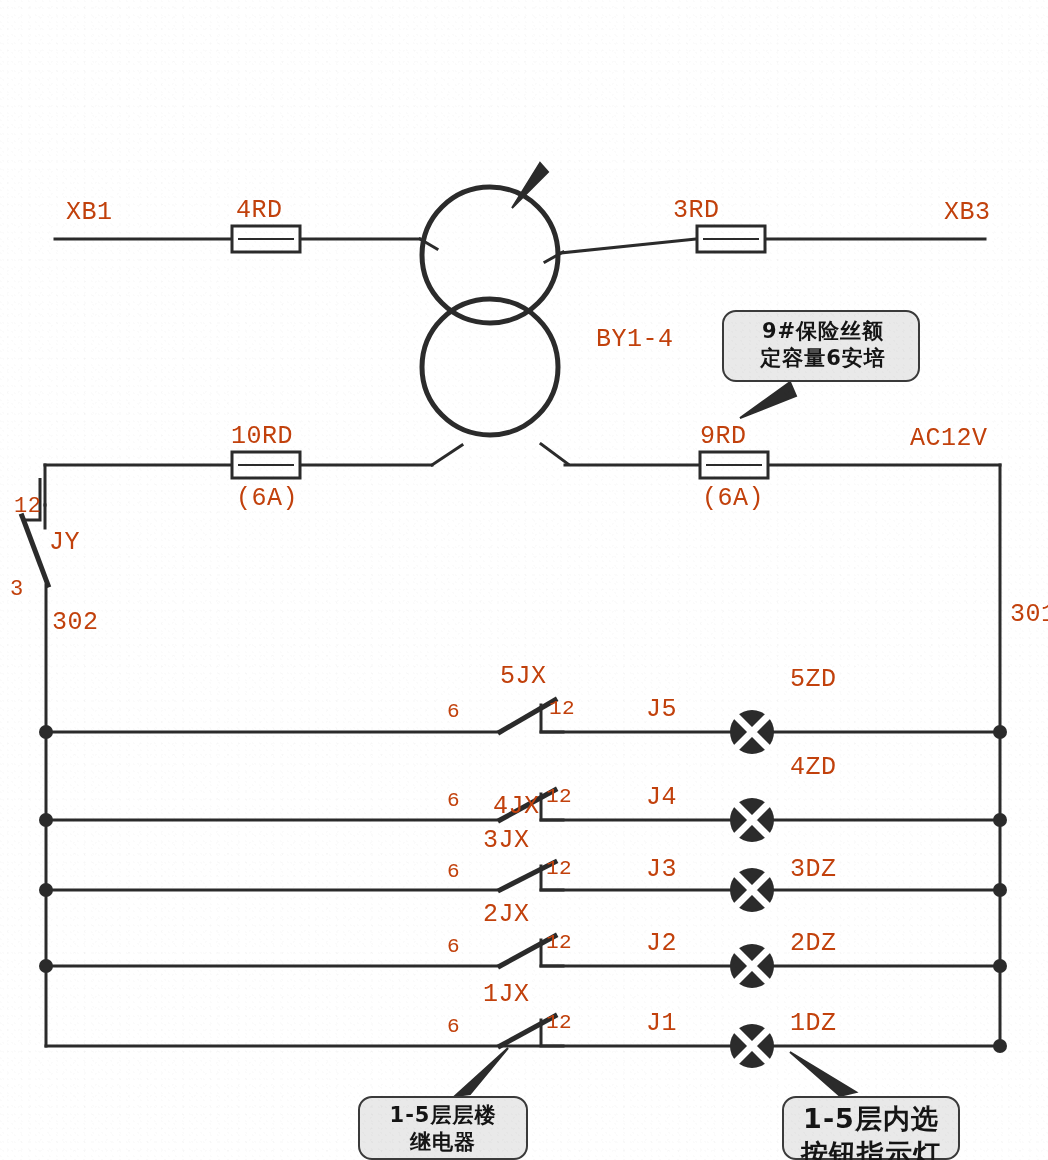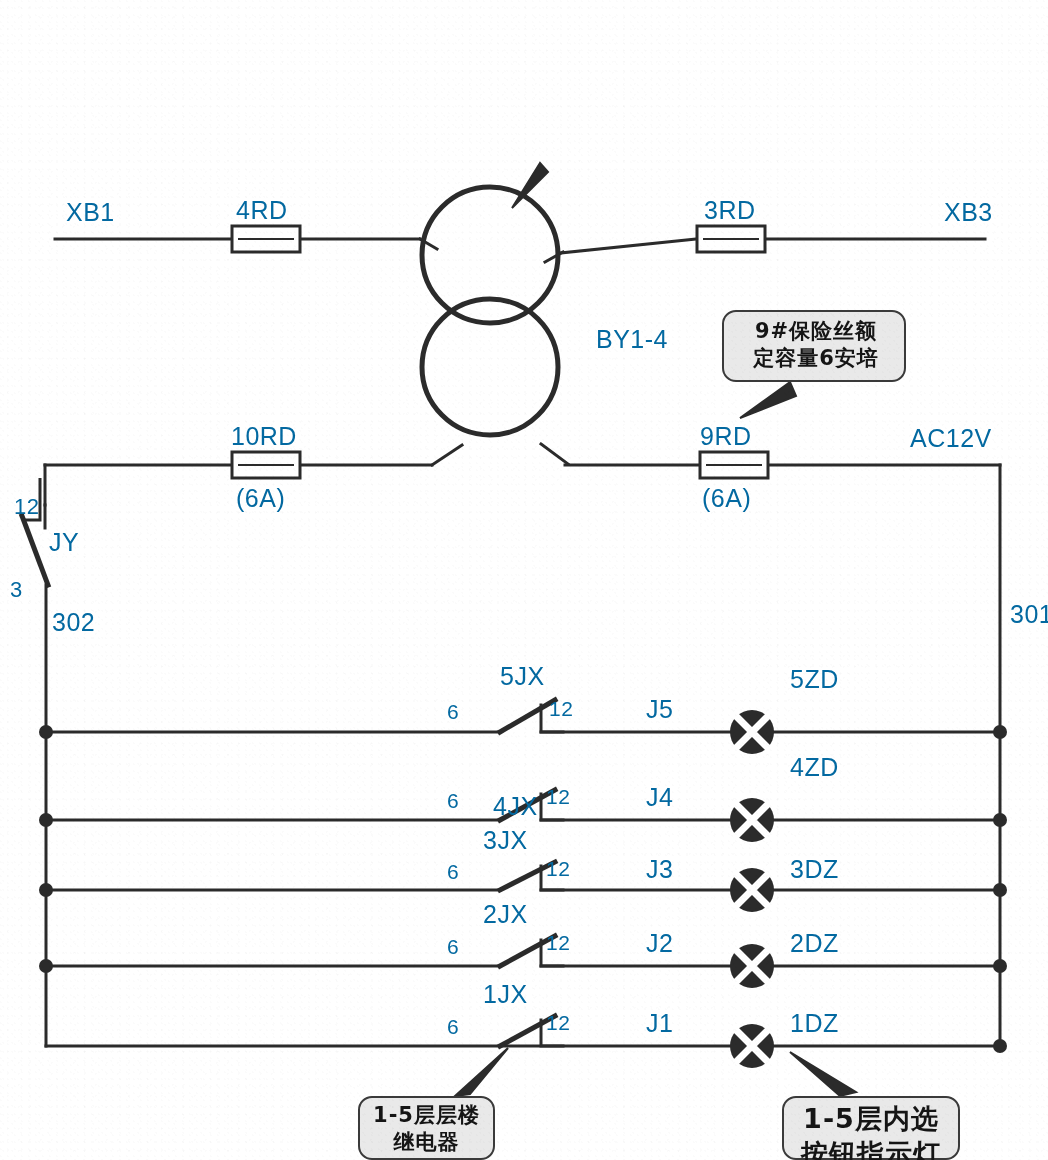--- a/index.html
+++ b/index.html
@@ -8,23 +8,23 @@
     font-family:"Liberation Serif",serif;
     color:#1a1a1a;
     overflow:hidden;
     position:relative;
   }
   #canvas{position:absolute;left:0;top:0;width:1048px;height:1160px;}
   svg.diagram{position:absolute;left:0;top:0;width:1048px;height:1160px;}
 
   .lbl{
     position:absolute;
-    font-family:Liberation Sans, sans-serif;
+    font-family:Liberation Mono, monospace;
     font-size:25px;
-    color:#0369a1;
+    color:#c2410c;
     white-space:nowrap;
     letter-spacing:.5px;
   }
   .lbl.sm{font-size:22px;}
   .lbl.xs{font-size:21px;}
 
   
   .callout{
     position:absolute;
     border:2px solid #3a3a3a;
@@ -36,25 +36,25 @@
     text-align:center;
     box-sizing:border-box;
     line-height:1.28;
     letter-spacing:1px;
   }
   #callout-transformer{
     left:448px;top:2px;width:288px;height:162px;
     padding:8px 10px 0 10px;font-size:23px;
   }
   #callout-fuse9{
-    left:722px;top:310px;width:184px;height:72px;
+    left:722px;top:310px;width:198px;height:72px;
     padding:6px 2px 0 6px;font-size:21px;
   }
   #callout-relay{
-    left:358px;top:1096px;width:137px;height:64px;
+    left:358px;top:1096px;width:170px;height:64px;
     padding:4px 6px 0 6px;font-size:21px;
   }
   #callout-lamp{
     left:782px;top:1096px;width:178px;height:64px;
     padding:4px 6px 0 6px;font-size:27px;
   }
   .noise{
     position:absolute;inset:0;pointer-events:none;
     background-image:
       radial-gradient(circle at 10% 20%, rgba(0,0,0,.035) 0 1px, transparent 1px),
@@ -196,21 +196,21 @@
     <g stroke="#2b2b2b" fill="#2b2b2b" stroke-width="2">
       <path d="M 540 163 L 512 208 L 548 172 Z"></path>
       <path d="M 790 382 L 740 418 L 796 396 Z"></path>
       <path d="M 455 1096 L 508 1048 L 470 1094 Z"></path>
       <path d="M 840 1096 L 790 1052 L 856 1092 Z"></path>
     </g>
   </svg>
 
   <div class="lbl" style="left:66px;top:198px;">XB1</div>
   <div class="lbl" style="left:236px;top:196px;">4RD</div>
-  <div class="lbl" style="left:704px;top:196px;">3RD</div>
+  <div class="lbl" style="left:673px;top:196px;">3RD</div>
   <div class="lbl" style="left:944px;top:198px;">XB3</div>
 
   <div class="lbl" style="left:596px;top:325px;">BY1-4</div>
 
   <div class="lbl" style="left:231px;top:422px;">10RD</div>
   <div class="lbl" style="left:236px;top:484px;">(6A)</div>
   <div class="lbl" style="left:700px;top:422px;">9RD</div>
   <div class="lbl" style="left:702px;top:484px;">(6A)</div>
   <div class="lbl" style="left:910px;top:424px;">AC12V</div>
 

